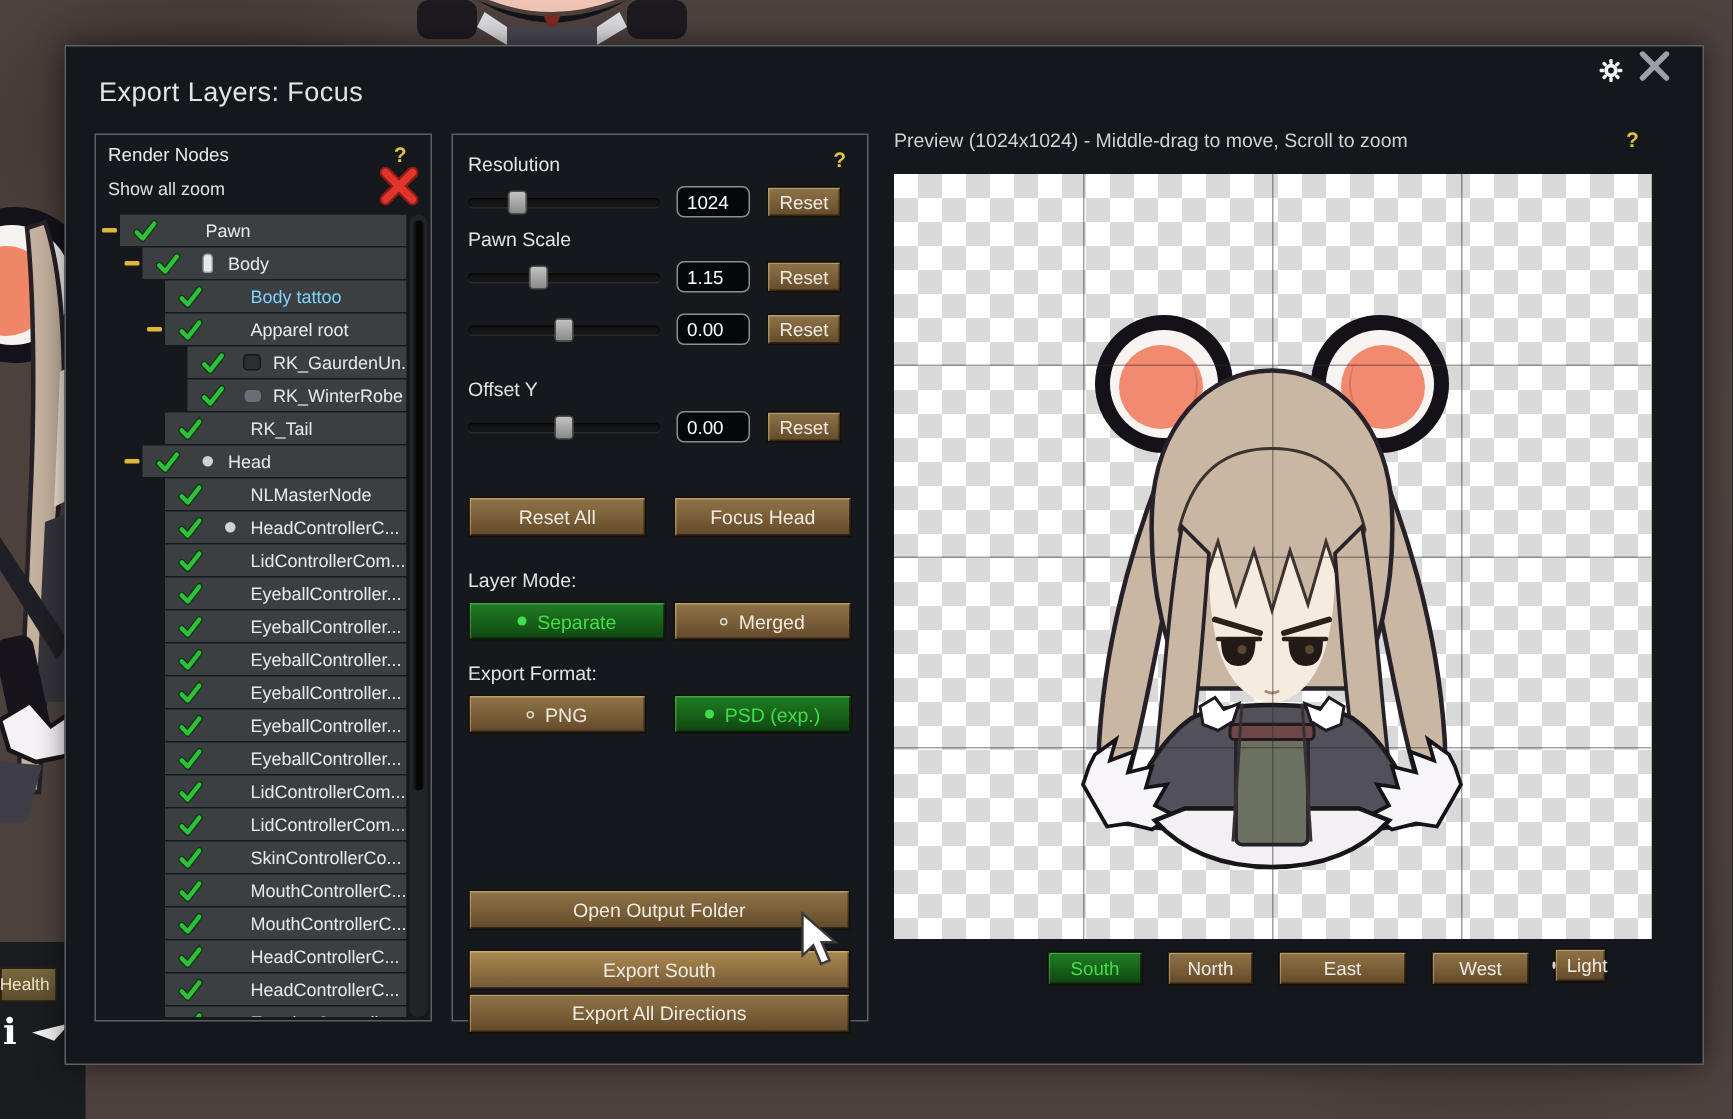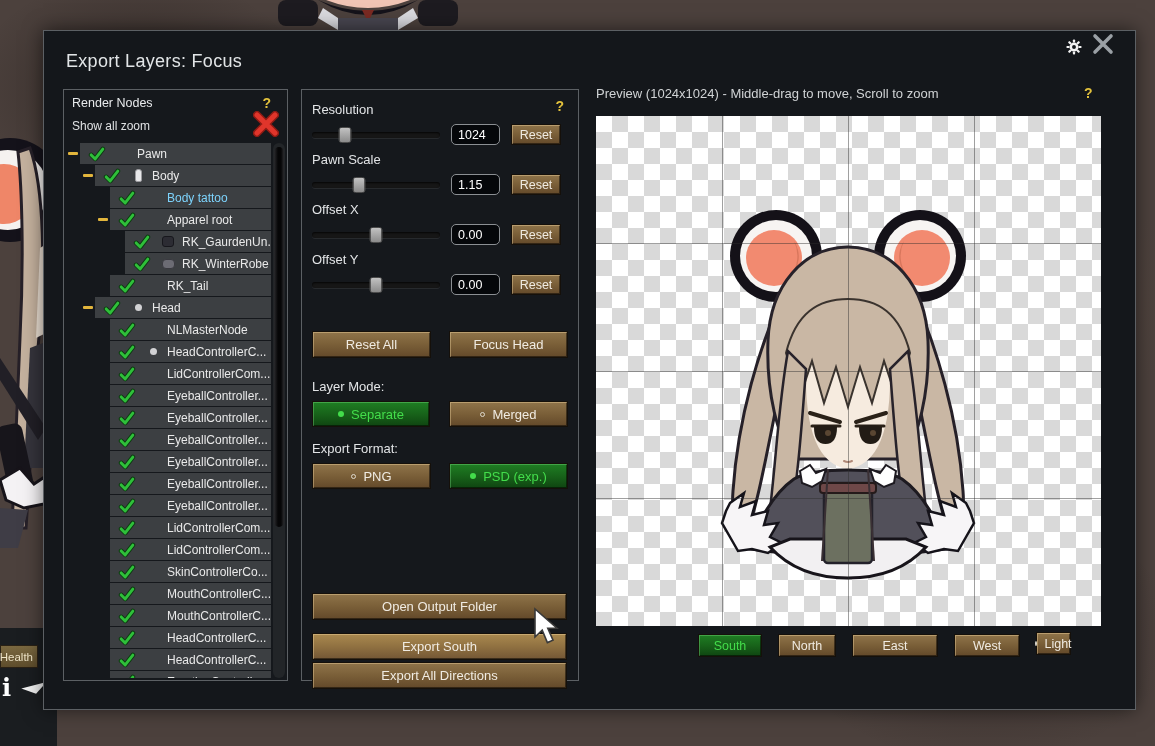--- a/index.html
+++ b/index.html
@@ -497,21 +497,20 @@
           <div class="slider-label">Pawn Scale</div>
           <div class="slider-row">
             <div class="track">
               <div class="handle" style="left: 37%;"></div>
             </div>
             <div class="value-box">1.15</div>
             <div class="btn reset-btn">Reset</div>
           </div>
         </div>
         <div class="slider-group" style="top: 112px;">
-          <div class="slider-label">Offset X</div>
           <div class="slider-row">
             <div class="track">
               <div class="handle" style="left: 50%;"></div>
             </div>
             <div class="value-box">0.00</div>
             <div class="btn reset-btn">Reset</div>
           </div>
         </div>
         <div class="slider-group" style="top: 162px;">
           <div class="slider-label">Offset Y</div>
@@ -525,21 +524,21 @@
         </div>
       </div>
 
     <div class="pair" style="top:241px;">
       <div class="btn">Reset All</div>
       <div class="btn">Focus Head</div>
     </div>
 
     <div class="mid-label" style="top:289px;">Layer Mode:</div>
     <div class="pair" id="layer-mode-row" style="top:311px;">
-        <div class="btn green" style="width: 118px; height: 26px; font-size: 13px;">
+        <div class="btn green" style="width: 132px; height: 26px; font-size: 13px;">
           <span class="bullet on"></span>
           <span>Separate</span>
         </div>
         <div class="btn" style="width: 119px; height: 26px; font-size: 13px;">
           <span class="bullet off"></span>
           <span>Merged</span>
         </div>
       </div>
 
     <div class="mid-label" style="top:351px;">Export Format:</div>

